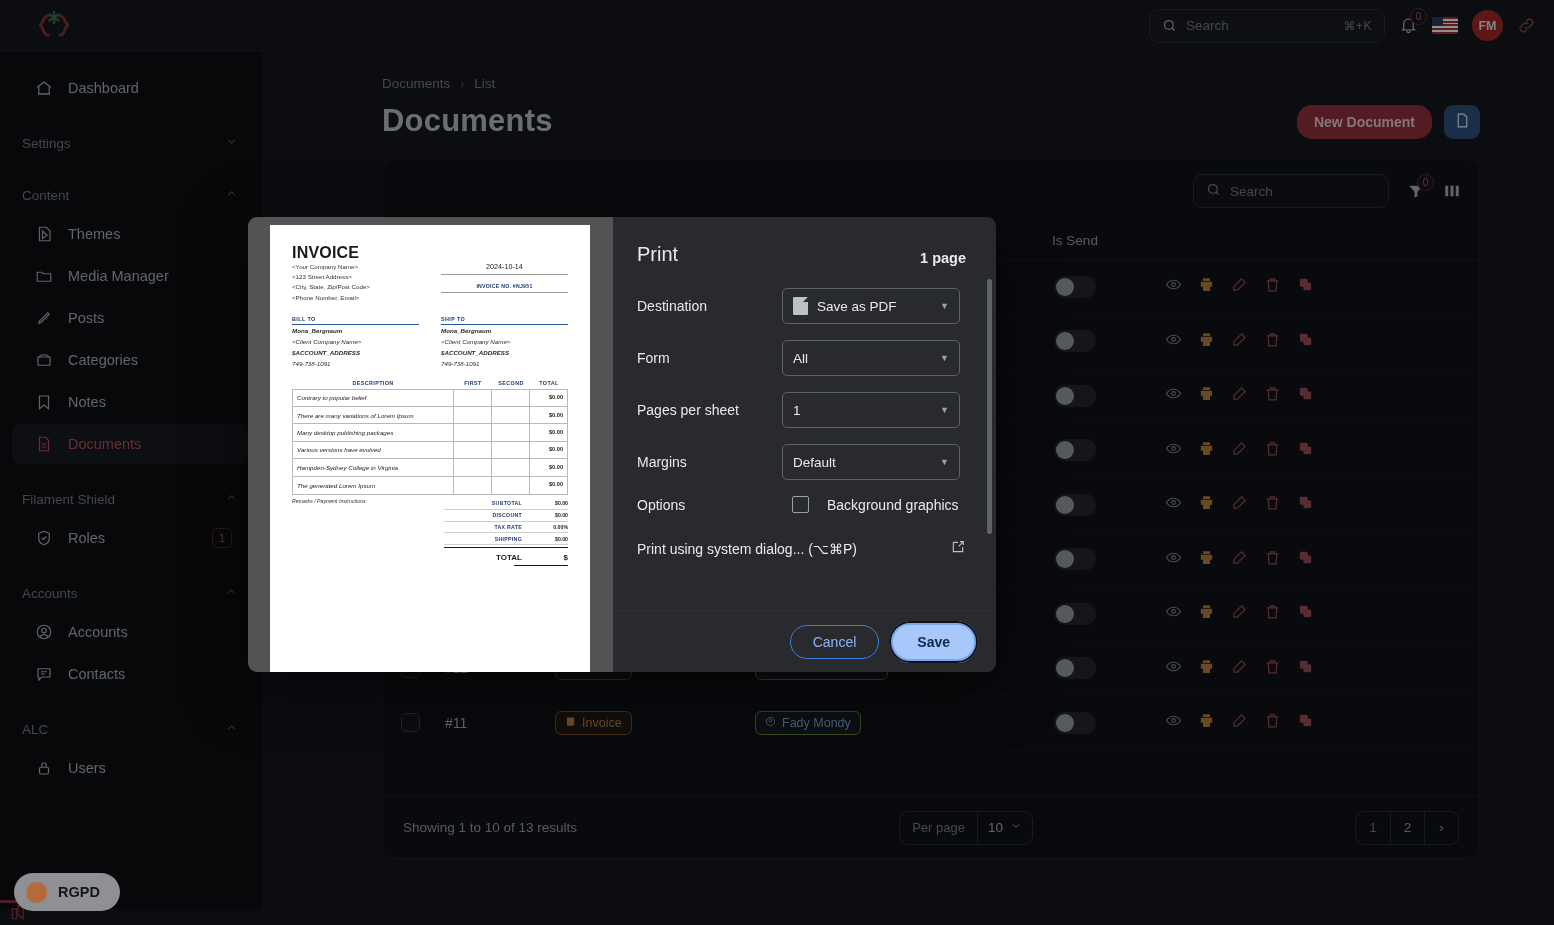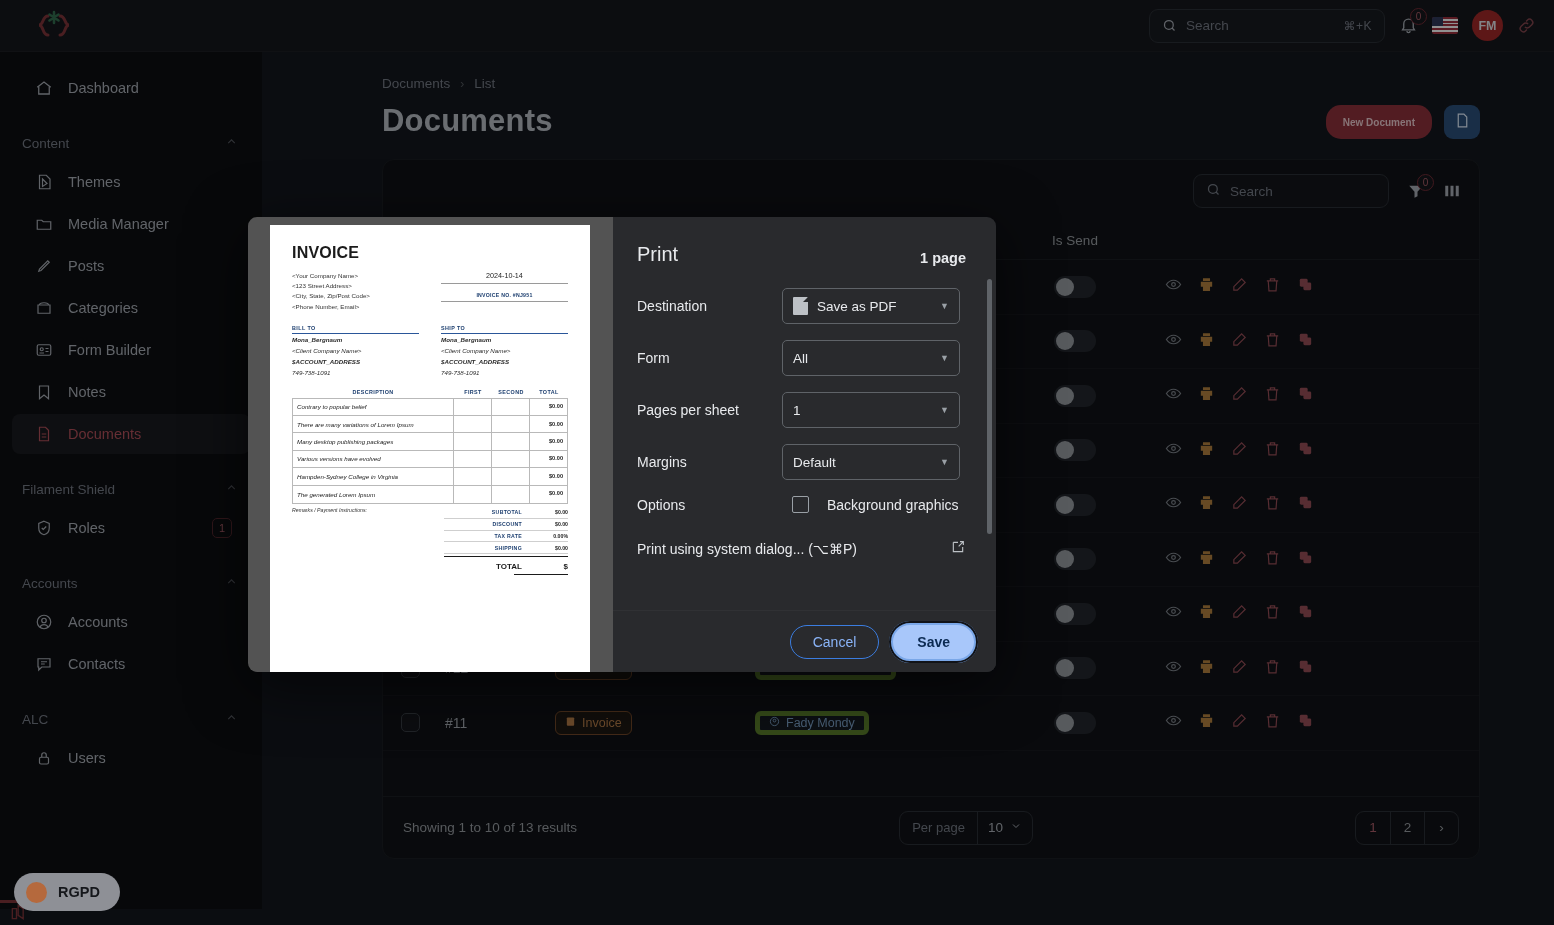--- a/index.html
+++ b/index.html
@@ -76,21 +76,21 @@
 
   
   .main { position: absolute; top: 52px; left: 262px; right: 0; bottom: 0; padding: 24px 74px 0 120px; }
   .crumbs { display: flex; align-items: center; gap: 10px; color: #6b7280; font-size: 13.5px; }
   .crumbs .sep { color: #4b5159; font-size: 12px; }
   .page-head { display: flex; align-items: flex-end; margin-top: 12px; }
   .page-title { font-size: 31px; font-weight: bold; color: #a9b0ba; letter-spacing: .2px; }
   .head-actions { margin-left: auto; display: flex; align-items: center; gap: 12px; }
   .btn-new {
     background: #9e2634; color: #e3b9bf; border: none; border-radius: 15px;
-    height: 34px; padding: 0 17px; font-size: 10px; font-weight: bold;
+    height: 34px; padding: 0 17px; font-size: 14px; font-weight: bold;
     font-family: inherit;
   }
   .btn-doc {
     width: 36px; height: 34px; border-radius: 9px; background: #1d4b84;
     display: flex; align-items: center; justify-content: center; color: #cfe0f3;
   }
 
   .panel {
     margin-top: 20px; background: #0e1116; border: 1px solid #171b22;
     border-radius: 12px; height: 700px; position: relative; overflow: hidden;
@@ -121,21 +121,21 @@
   .chk-box { width: 19px; height: 19px; border: 1px solid #343a44; border-radius: 5px; background: #12151b; }
   .row-id { color: #9aa1ac; font-size: 14px; }
   .tag {
     display: inline-flex; align-items: center; gap: 6px; height: 24px;
     padding: 0 9px; border-radius: 6px; font-size: 12.5px;
     border: 1px solid #7a4218; color: #c2762f; background: #1d1610;
   }
   .tag-user {
     display: inline-flex; align-items: center; gap: 6px; height: 24px;
     padding: 0 9px; border-radius: 6px; font-size: 12.5px;
-    border: 5px solid #4d7c0f; color: #6a9bcc; background: #111821;
+    border: 1px solid #4d7c0f; color: #6a9bcc; background: #111821;
   }
   .toggle {
     width: 42px; height: 22px; border-radius: 11px; background: #1f242c;
     position: relative; margin: 0 auto;
   }
   .toggle .knob { position: absolute; left: 2px; top: 2px; width: 18px; height: 18px; border-radius: 50%; background: #8b9199; }
   .acts { display: flex; align-items: center; gap: 16px; }
   .a-eye { color: #737a84; } .a-print { color: #b5761f; }
   .a-edit, .a-del, .a-copy { color: #a0424f; }
 
@@ -174,21 +174,21 @@
     box-shadow: 0 14px 60px rgba(0,0,0,.62);
     z-index: 50;
   }
   .preview-pane { width: 365px; background: #535353; position: relative; }
   .paper {
     position: absolute; left: 22px; top: 8px; width: 320px; bottom: 0;
     background: #fff; color: #1b1b1b; padding: 19px 22px 0 22px;
     font-family: "Liberation Sans", sans-serif; overflow: hidden;
   }
   .inv-title { font-size: 16px; font-weight: bold; letter-spacing: .2px; }
-  .inv-top { display: flex; margin-top: 9px; }
+  .inv-top { display: flex; }
   .inv-from { font-size: 6.2px; line-height: 10.2px; color: #333; width: 150px; }
   .inv-meta { margin-left: auto; width: 128px; }
   .inv-date { text-align: center; font-size: 7.2px; padding-bottom: 3px; border-bottom: .6px solid #9a9a9a; }
   .inv-no { text-align: center; font-size: 5.2px; font-weight: bold; color: #1b3d6e;
     padding: 8px 0 3px 0; border-bottom: .6px solid #9a9a9a; letter-spacing: .25px; }
   .inv-parties { display: flex; margin-top: 13px; gap: 22px; }
   .inv-party { width: 140px; }
   .inv-party .hd { font-size: 5.4px; font-weight: bold; color: #1b3d6e; letter-spacing: .4px;
     padding-bottom: 2px; border-bottom: 1px solid #2a5699; }
   .inv-party .ln { font-size: 6.2px; line-height: 10.2px; font-style: italic; color: #2a2a2a; margin-top: 1px; }
@@ -314,20 +314,28 @@
     <div class="nav-item">
       <span class="nav-ico">
         <svg width="18" height="18" viewBox="0 0 24 24" fill="none" stroke="currentColor" stroke-width="1.7">
           <path d="M3 11l9-7 9 7"></path>
             <path d="M5 10v10h14V10"></path>
         </svg>
       </span>
       <span>Dashboard</span>
     </div>
 
+    <div class="group-head">
+      <span>Settings</span>
+      <span class="chev">
+        <svg width="13" height="13" viewBox="0 0 24 24" fill="none" stroke="currentColor" stroke-width="2">
+            <path d="M6 9l6 6 6-6"></path>
+          </svg>
+      </span>
+    </div>
 
     <div class="group-head">
       <span>Content</span>
       <span class="chev">
         <svg width="13" height="13" viewBox="0 0 24 24" fill="none" stroke="currentColor" stroke-width="2">
             <path d="M6 15l6-6 6 6"></path>
           </svg>
       </span>
     </div>
 
@@ -357,30 +365,20 @@
       <span>Posts</span>
     </div>
     <div class="nav-item">
       <span class="nav-ico">
         <svg width="18" height="18" viewBox="0 0 24 24" fill="none" stroke="currentColor" stroke-width="1.6">
           <path d="M4 8h16v11H4z"></path>
             <path d="M6 8c0-2 2-3 6-3s6 1 6 3"></path>
         </svg>
       </span>
       <span>Categories</span>
-    </div>
-    <div class="nav-item">
-      <span class="nav-ico">
-        <svg width="18" height="18" viewBox="0 0 24 24" fill="none" stroke="currentColor" stroke-width="1.6">
-          <rect x="3" y="5" width="18" height="14" rx="2"></rect>
-            <circle cx="9" cy="11" r="2"></circle>
-            <path d="M14 10h4M14 14h4M6 16h6"></path>
-        </svg>
-      </span>
-      <span>Form Builder</span>
     </div>
     <div class="nav-item">
       <span class="nav-ico">
         <svg width="18" height="18" viewBox="0 0 24 24" fill="none" stroke="currentColor" stroke-width="1.6">
           <path d="M6 4h12v17l-6-5-6 5z"></path>
         </svg>
       </span>
       <span>Notes</span>
     </div>
     <div class="nav-item active">

